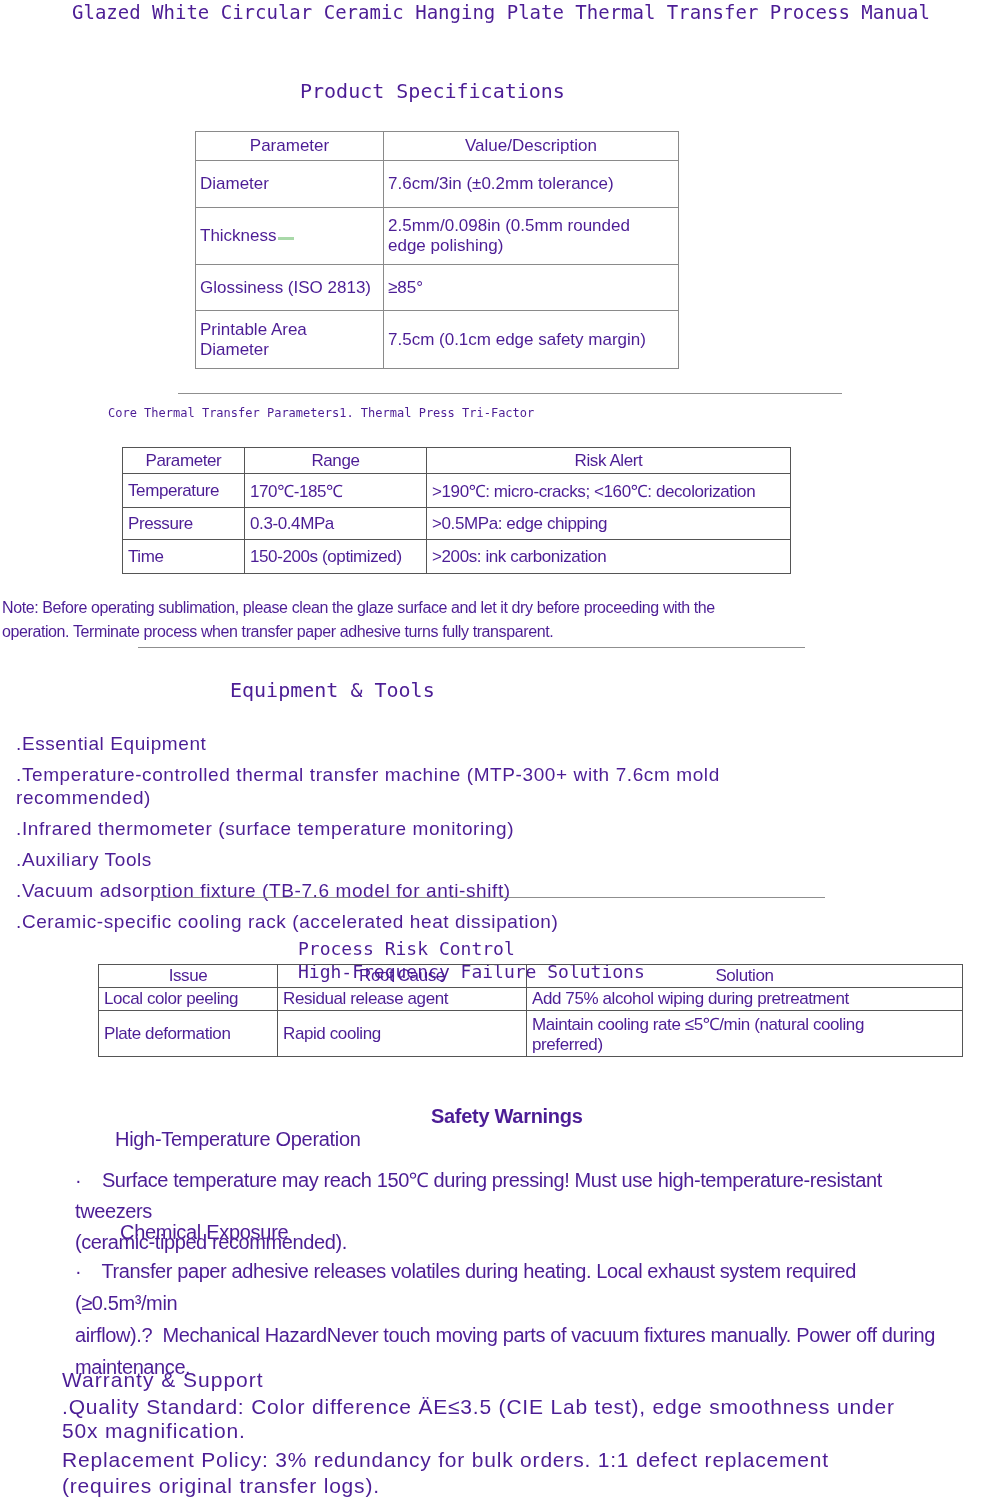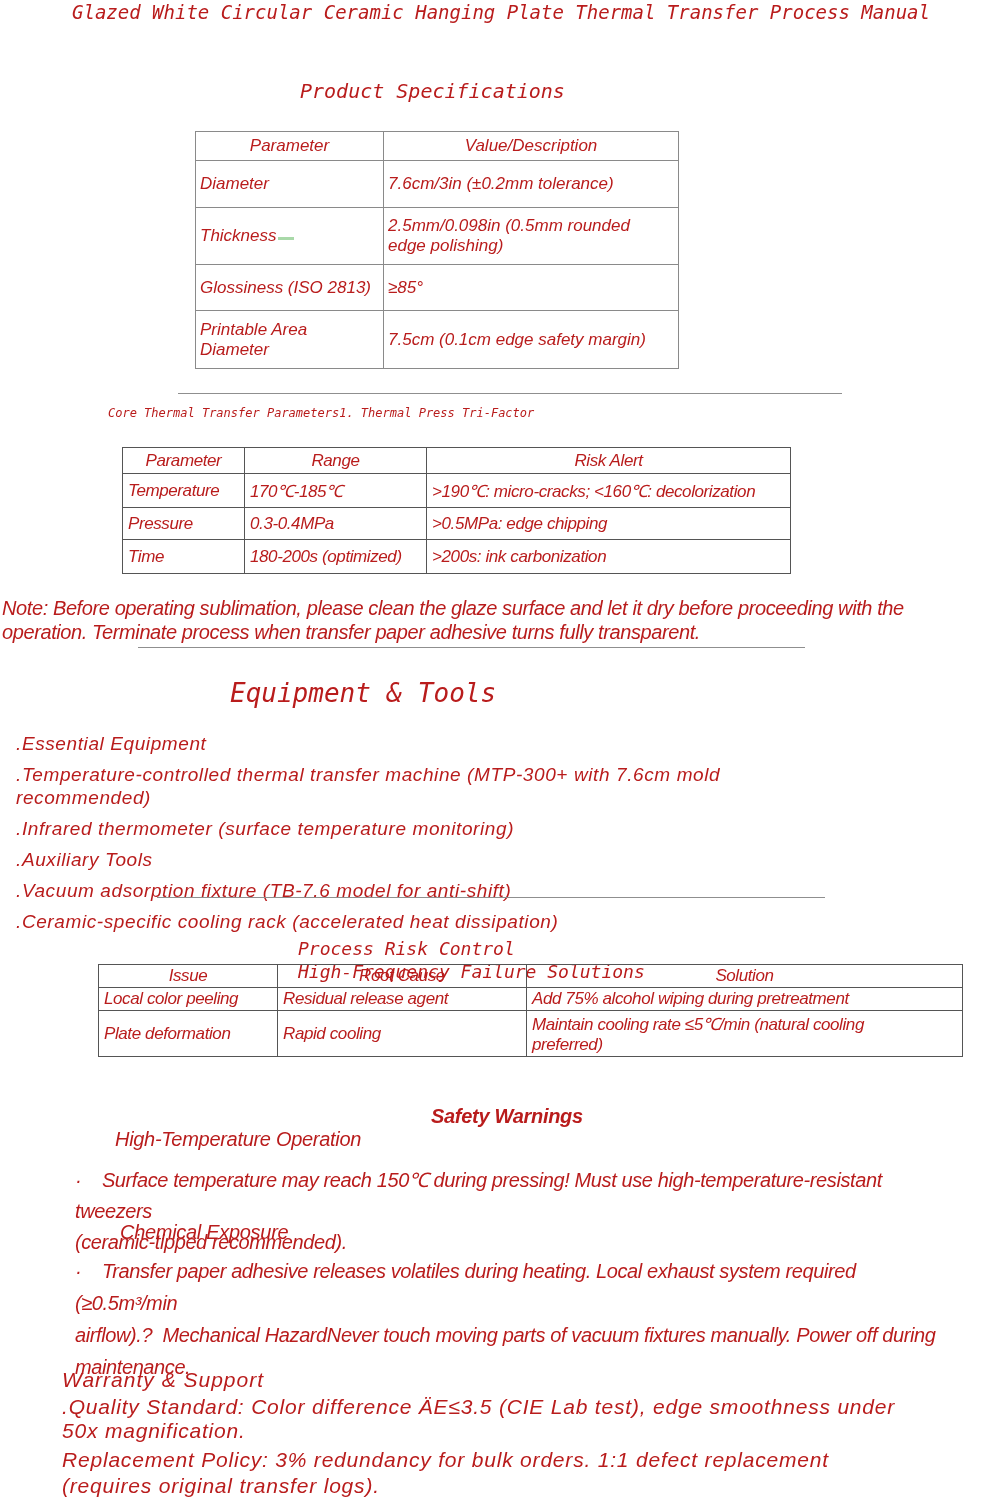--- a/index.html
+++ b/index.html
@@ -1,48 +1,48 @@
 <!DOCTYPE html>
 <html><head>
 <meta charset="utf-8">
 <style>
   html,body { margin:0; padding:0; background:#ffffff; }
   .page {
     position:relative; width:1002px; height:1500px; background:#ffffff;
-    font-family:"Liberation Sans", sans-serif; color:#b91c1c; overflow:hidden;font-style:italic;
+    font-family:"Liberation Sans", sans-serif; color:#4c1d95; overflow:hidden;
   }
   .abs { position:absolute; }
   .mono { font-family:"DejaVu Sans Mono", monospace; }
   .cond { letter-spacing:-0.4px; }
   .lines { white-space:pre-wrap; }
 
   .doc-title { top:1px; left:0; right:0; text-align:center; font-size:19px; }
   .ps-heading { top:79px; left:300px; font-size:20px; }
   .core-heading { top:406px; left:108px; font-size:12px; }
-  .equip-heading { top:678px; left:230px; font-size:26px; }
+  .equip-heading { top:678px; left:230px; font-size:20px; }
   .risk-heading { top:901px; left:298px; font-size:18px; line-height:23px;margin-top:36px; }
   .safety-heading { top:1105px; left:431px; font-size:20px; font-weight:bold; letter-spacing:-0.3px; }
   .sub-heading { font-size:20px; letter-spacing:-0.3px;margin-left:40px; }
 
   table { border-collapse:collapse; table-layout:fixed; }
   td, th { font-weight:normal; vertical-align:middle; text-align:left; overflow:hidden; }
 
   .t1 { top:131px; left:195px; }
   .t1 td, .t1 th { border:1px solid #8a8a8a; font-size:17px; padding:2px 4px; }
   .t1 th { text-align:center; }
 
   .t2 { top:447px; left:122px; }
   .t2 td, .t2 th { border:1px solid #555555; font-size:17px; padding:1px 5px; letter-spacing:-0.4px; }
   .t2 th { text-align:center; }
 
   .t3 { top:964px; left:98px; }
   .t3 td, .t3 th { border:1px solid #555555; font-size:17px; padding:1px 5px; letter-spacing:-0.4px; }
   .t3 th { text-align:center; }
 
-  .note-block { top:596px; left:2px; width:1000px; font-size:20px; line-height:24px; }
+  .note-block { top:596px; left:2px; width:1000px; font-size:16px; line-height:24px; }
   .rule { height:0; border-top:1px solid #8f8f8f; }
   .rule-1 { top:393px; left:178px; width:664px; }
   .rule-note { top:647px; left:138px; width:667px; }
   .rule-2 { top:897px; left:157px; width:668px; }
 
   .equip-list { top:724px; left:8px; width:800px; font-size:19px; line-height:23px; letter-spacing:0.6px; }
   .equip-list .item { margin:8px; }
 
   .bullet1 { top:1165px; left:75px; width:875px; font-size:20px; line-height:31px; }
   .bullet2 { top:1255px; left:75px; width:880px; font-size:20px; line-height:32px; }
@@ -119,21 +119,21 @@
       <td>170℃-185℃</td>
       <td>&gt;190℃: micro-cracks; &lt;160℃: decolorization</td>
     </tr>
     <tr style="height:32px">
       <td>Pressure</td>
       <td>0.3-0.4MPa</td>
       <td>&gt;0.5MPa: edge chipping</td>
     </tr>
     <tr style="height:34px">
       <td>Time</td>
-      <td>180-200s (optimized)</td>
+      <td>150-200s (optimized)</td>
       <td>&gt;200s: ink carbonization</td>
     </tr>
   </tbody>
     </table>
 
   <div class="abs note-block cond lines">Note: Before operating sublimation, please clean the glaze surface and let it dry before proceeding with the
 operation. Terminate process when transfer paper adhesive turns fully transparent.</div>
   <div class="abs rule rule-note"></div>
 
   <div class="abs equip-heading mono">Equipment &amp; Tools</div>

